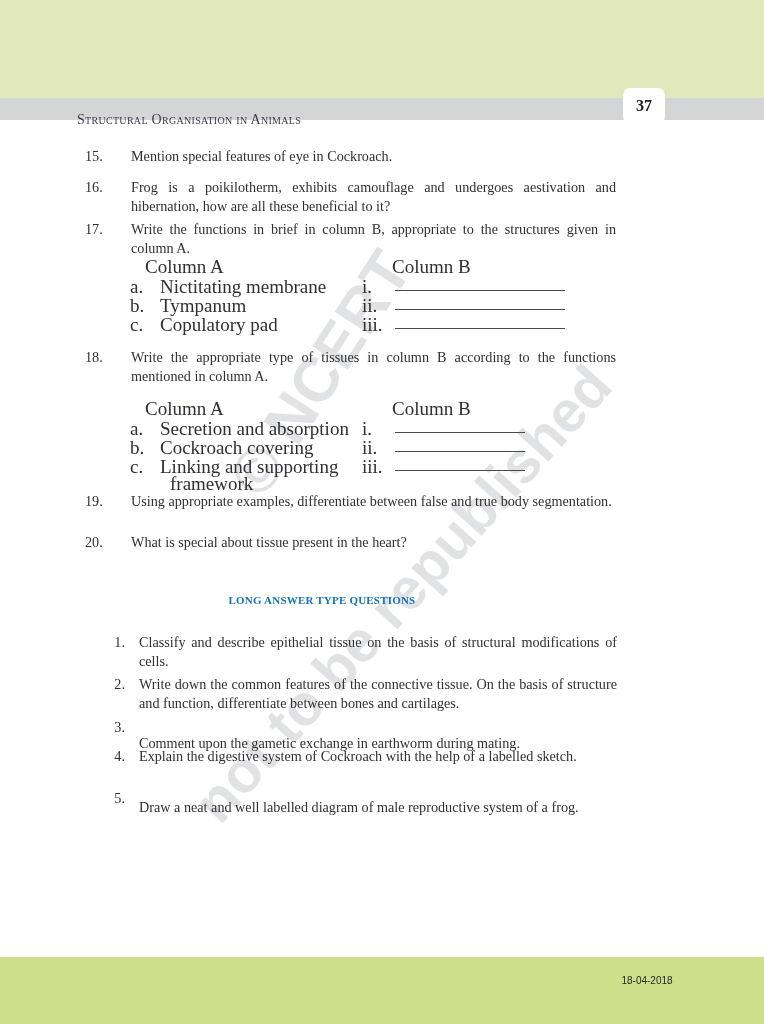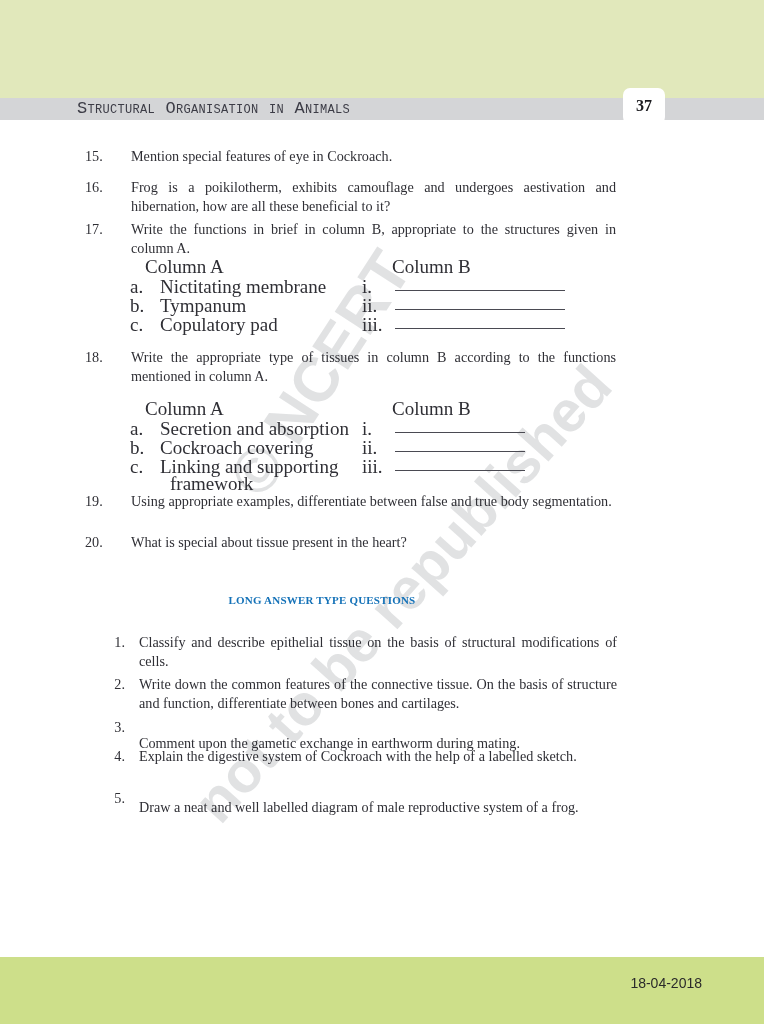--- a/index.html
+++ b/index.html
@@ -36,23 +36,23 @@
   }
   .bottom-green {
     position: absolute;
     left: 0; top: 957px;
     width: 764px; height: 67px;
     background: #cddf8a;
   }
 
   .running-head {
     position: absolute;
-    left: 77px; top: 99px;
-    font-family: Liberation Mono, monospace;
-    font-size: 17px;
+    left: 77px; top: 112px;
+    font-family: Liberation Serif, serif;
+    font-size: 14px;
     font-variant: small-caps;
     letter-spacing: 0.3px;
     color: #3c3c46;
     white-space: nowrap;
   }
   .page-num-box {
     position: absolute;
     left: 623px; top: 88px;
     width: 42px; height: 36px;
     background: #ffffff;
@@ -65,23 +65,23 @@
     font-family: "Liberation Serif", serif;
     font-size: 16px;
     font-weight: bold;
     color: #1c1c20;
   }
 
   .footer-date {
     position: absolute;
     left: 592px; top: 975px;
     width: 110px;
-    text-align: right;
+    text-align: center;
     font-family: "Liberation Sans", sans-serif;
-    font-size: 14px;
+    font-size: 10px;
     color: #2a2a2a;
   }
 
   
   .wm {
     position: absolute;
     font-family: "Liberation Sans", sans-serif;
     font-weight: bold;
     color: #c9cbcd;
     opacity: 0.55;

